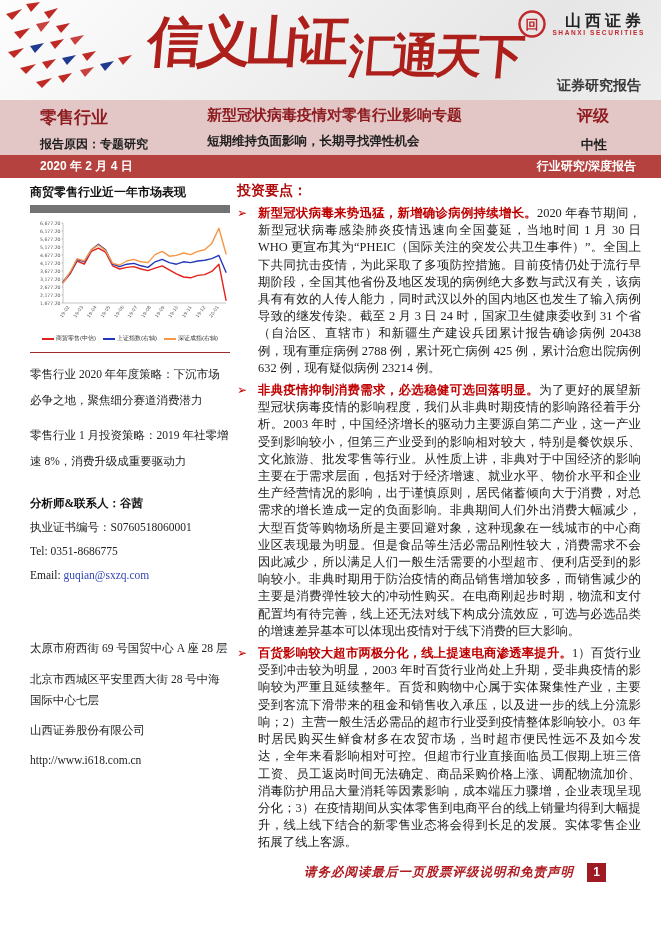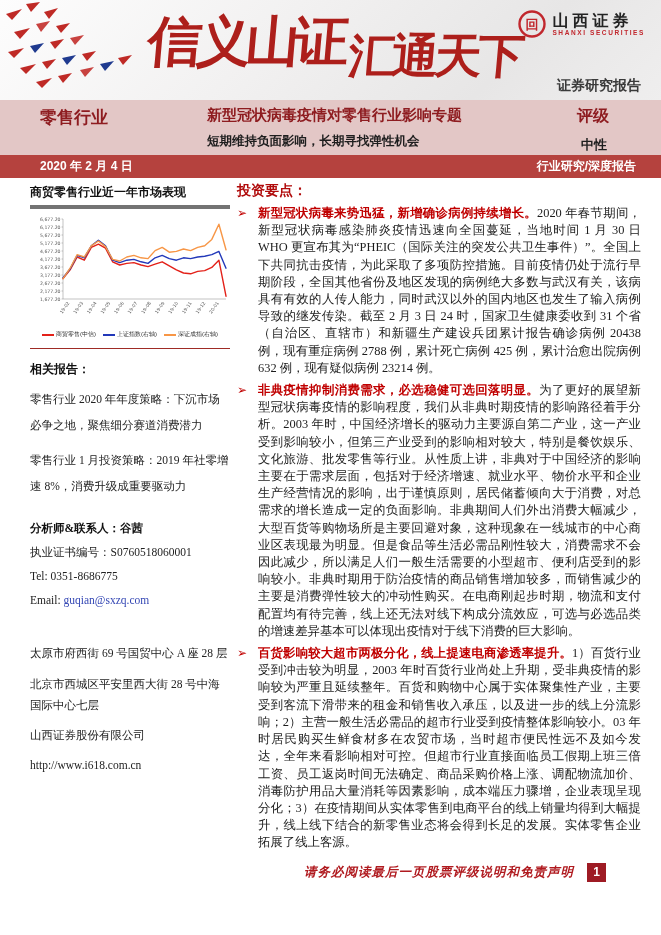--- a/index.html
+++ b/index.html
@@ -10,21 +10,21 @@
   
   .header { position:absolute; left:0; top:0; width:661px; height:100px;
             background:linear-gradient(135deg,#fdfdfd 0%,#f2f1f1 40%,#e7e6e6 75%,#efeeee 100%); }
   .planes { position:absolute; left:0; top:0; }
   .slogan { position:absolute; left:148px; top:6px; white-space:nowrap;
             color:#ad1f1b; font-weight:bold; transform:skewX(-5deg); }
   .slogan-a { font-size:54px; letter-spacing:-5px; }
   .slogan-b { font-size:47px; letter-spacing:-4px; display:inline-block;
               transform:translateY(12px); margin-left:6px; }
   .logo { position:absolute; right:16px; top:10px; display:flex; align-items:center; gap:6px; }
-  .logo-texts { display:flex; flex-direction:column; line-height:1.1; }
+  .logo-texts { display:flex; flex-direction:column; line-height:1.1;text-align:right; }
   .logo-cn { font-size:16px; font-weight:bold; color:#232323; letter-spacing:4px; }
   .logo-en { font-size:6.5px; color:#c1272d; letter-spacing:1.6px; font-family:"Liberation Sans",sans-serif; font-weight:bold; }
   .report-type { position:absolute; right:20px; top:77px; font-size:14px; font-weight:bold;
                  color:#3a3a3a; font-family:"Liberation Sans","DejaVu Sans",sans-serif; }
 
   
   .band { position:absolute; left:0; top:100px; width:661px; height:55px;
           background:#e3c7c6; display:flex; font-family:"Liberation Sans","DejaVu Sans",sans-serif; }
   .band-col1 { width:207px; padding:6px 0 0 40px; }
   .band-col2 { flex:1; padding-top:6px; }
@@ -39,38 +39,38 @@
   
   .datebar { position:absolute; left:0; top:155px; width:661px; height:23px; background:#b5423e;
              color:#fff; display:flex; justify-content:space-between; align-items:center;
              padding:0 25px 0 40px; font-family:"Liberation Sans","DejaVu Sans",sans-serif; }
   .datebar span { font-size:12px; font-weight:bold; }
 
   
   .leftcol { position:absolute; left:30px; top:184px; width:200px; }
   .chart-title { font-size:12px; font-weight:bold; color:#111;
                  font-family:"Liberation Sans","DejaVu Sans",sans-serif;
-                 padding-bottom:4px; border-bottom:4px solid #737373; }
+                 padding-bottom:4px; border-bottom:8px solid #737373; }
   .chart-wrap { margin-top:4px; }
   .ytick { font-size:4.6px; fill:#555; text-anchor:end; font-family:"DejaVu Sans",sans-serif; }
   .xtick { font-size:4.6px; fill:#555; text-anchor:end; font-family:"DejaVu Sans",sans-serif; }
   .axis { stroke:#9a9a9a; stroke-width:0.6; }
   .tickline { stroke:#9a9a9a; stroke-width:0.6; }
   .chart-legend { display:flex; justify-content:center; gap:7px; margin-top:1px; }
   .legend-item { display:flex; align-items:center; gap:2px; font-size:6px; color:#333;
                  font-family:"Liberation Sans",sans-serif; }
   .swatch { display:inline-block; width:12px; height:2px; }
   .left-divider { border:none; border-top:1.5px solid #9e2b25; margin:9px 0 0 0; }
   .related-header { margin-top:12px; font-size:12px; font-weight:bold; color:#111; }
   .related-report { margin-top:9px; font-size:11.5px; color:#222; line-height:2.25; }
   .analyst-block { margin-top:22px; font-size:11.5px; color:#222; }
   .analyst-block p { margin-top:11px; line-height:1.15; }
   .lbl-strong { font-weight:bold; color:#111; }
   .email-link, .site-link { color:#3447b4; text-decoration:none; }
-  .address-block { margin-top:36px; font-size:11.5px; color:#222; }
+  .address-block { margin-top:56px; font-size:11.5px; color:#222; }
   .address-block p { margin-top:9px; line-height:1.85; }
 
   
   .rightcol { position:absolute; left:237px; top:182px; width:404px; }
   .main-heading { font-size:14px; font-weight:bold; color:#b00b0b;
                   font-family:"Liberation Sans","DejaVu Sans",sans-serif; }
   .bullet { position:relative; padding-left:21px; margin-top:5px;
             font-size:12.4px; line-height:17.2px; text-align:justify; color:#1c1c1c; }
   .bullet .marker { position:absolute; left:0; top:0; color:#c00000; font-size:12px; }
   .bullet .lead { font-weight:bold; color:#c00000; }
@@ -127,20 +127,21 @@
       <span class="logo-en">SHANXI SECURITIES</span>
     </div>
   </div>
 
   <div class="report-type">证券研究报告</div>
 </div>
 
 <div class="band">
   <div class="band-col1">
     <div class="band-industry">零售行业</div>
+    <div class="band-reason">报告原因：专题研究</div>
   </div>
   <div class="band-col2">
     <div class="band-title">新型冠状病毒疫情对零售行业影响专题</div>
     <div class="band-subtitle">短期维持负面影响，长期寻找弹性机会</div>
   </div>
   <div class="band-col3">
     <div class="band-rating-label">评级</div>
     <div class="band-rating-value">中性</div>
   </div>
 </div>
@@ -206,21 +207,20 @@
       </span>
       <span class="legend-item">
         <span class="swatch" style="background: rgb(247, 150, 70);"></span>
         <span>深证成指(右轴)</span>
       </span>
     </div>
   </div>
 
   <hr class="left-divider">
 
-  <div class="related-header">相关报告：</div>
   <p class="related-report">零售行业 2020 年年度策略：下沉市场必争之地，聚焦细分赛道消费潜力</p>
   <p class="related-report">零售行业 1 月投资策略：2019 年社零增速 8%，消费升级成重要驱动力</p>
 
   <div class="analyst-block">
     <p><span class="lbl-strong">分析师&amp;联系人：</span><span class="lbl-strong">谷茜</span></p>
     <p><span>执业证书编号：</span><span>S0760518060001</span></p>
     <p><span>Tel: </span><span>0351-8686775</span></p>
     <p><span>Email: </span><a href="#" class="email-link">guqian@sxzq.com</a></p>
   </div>
 

